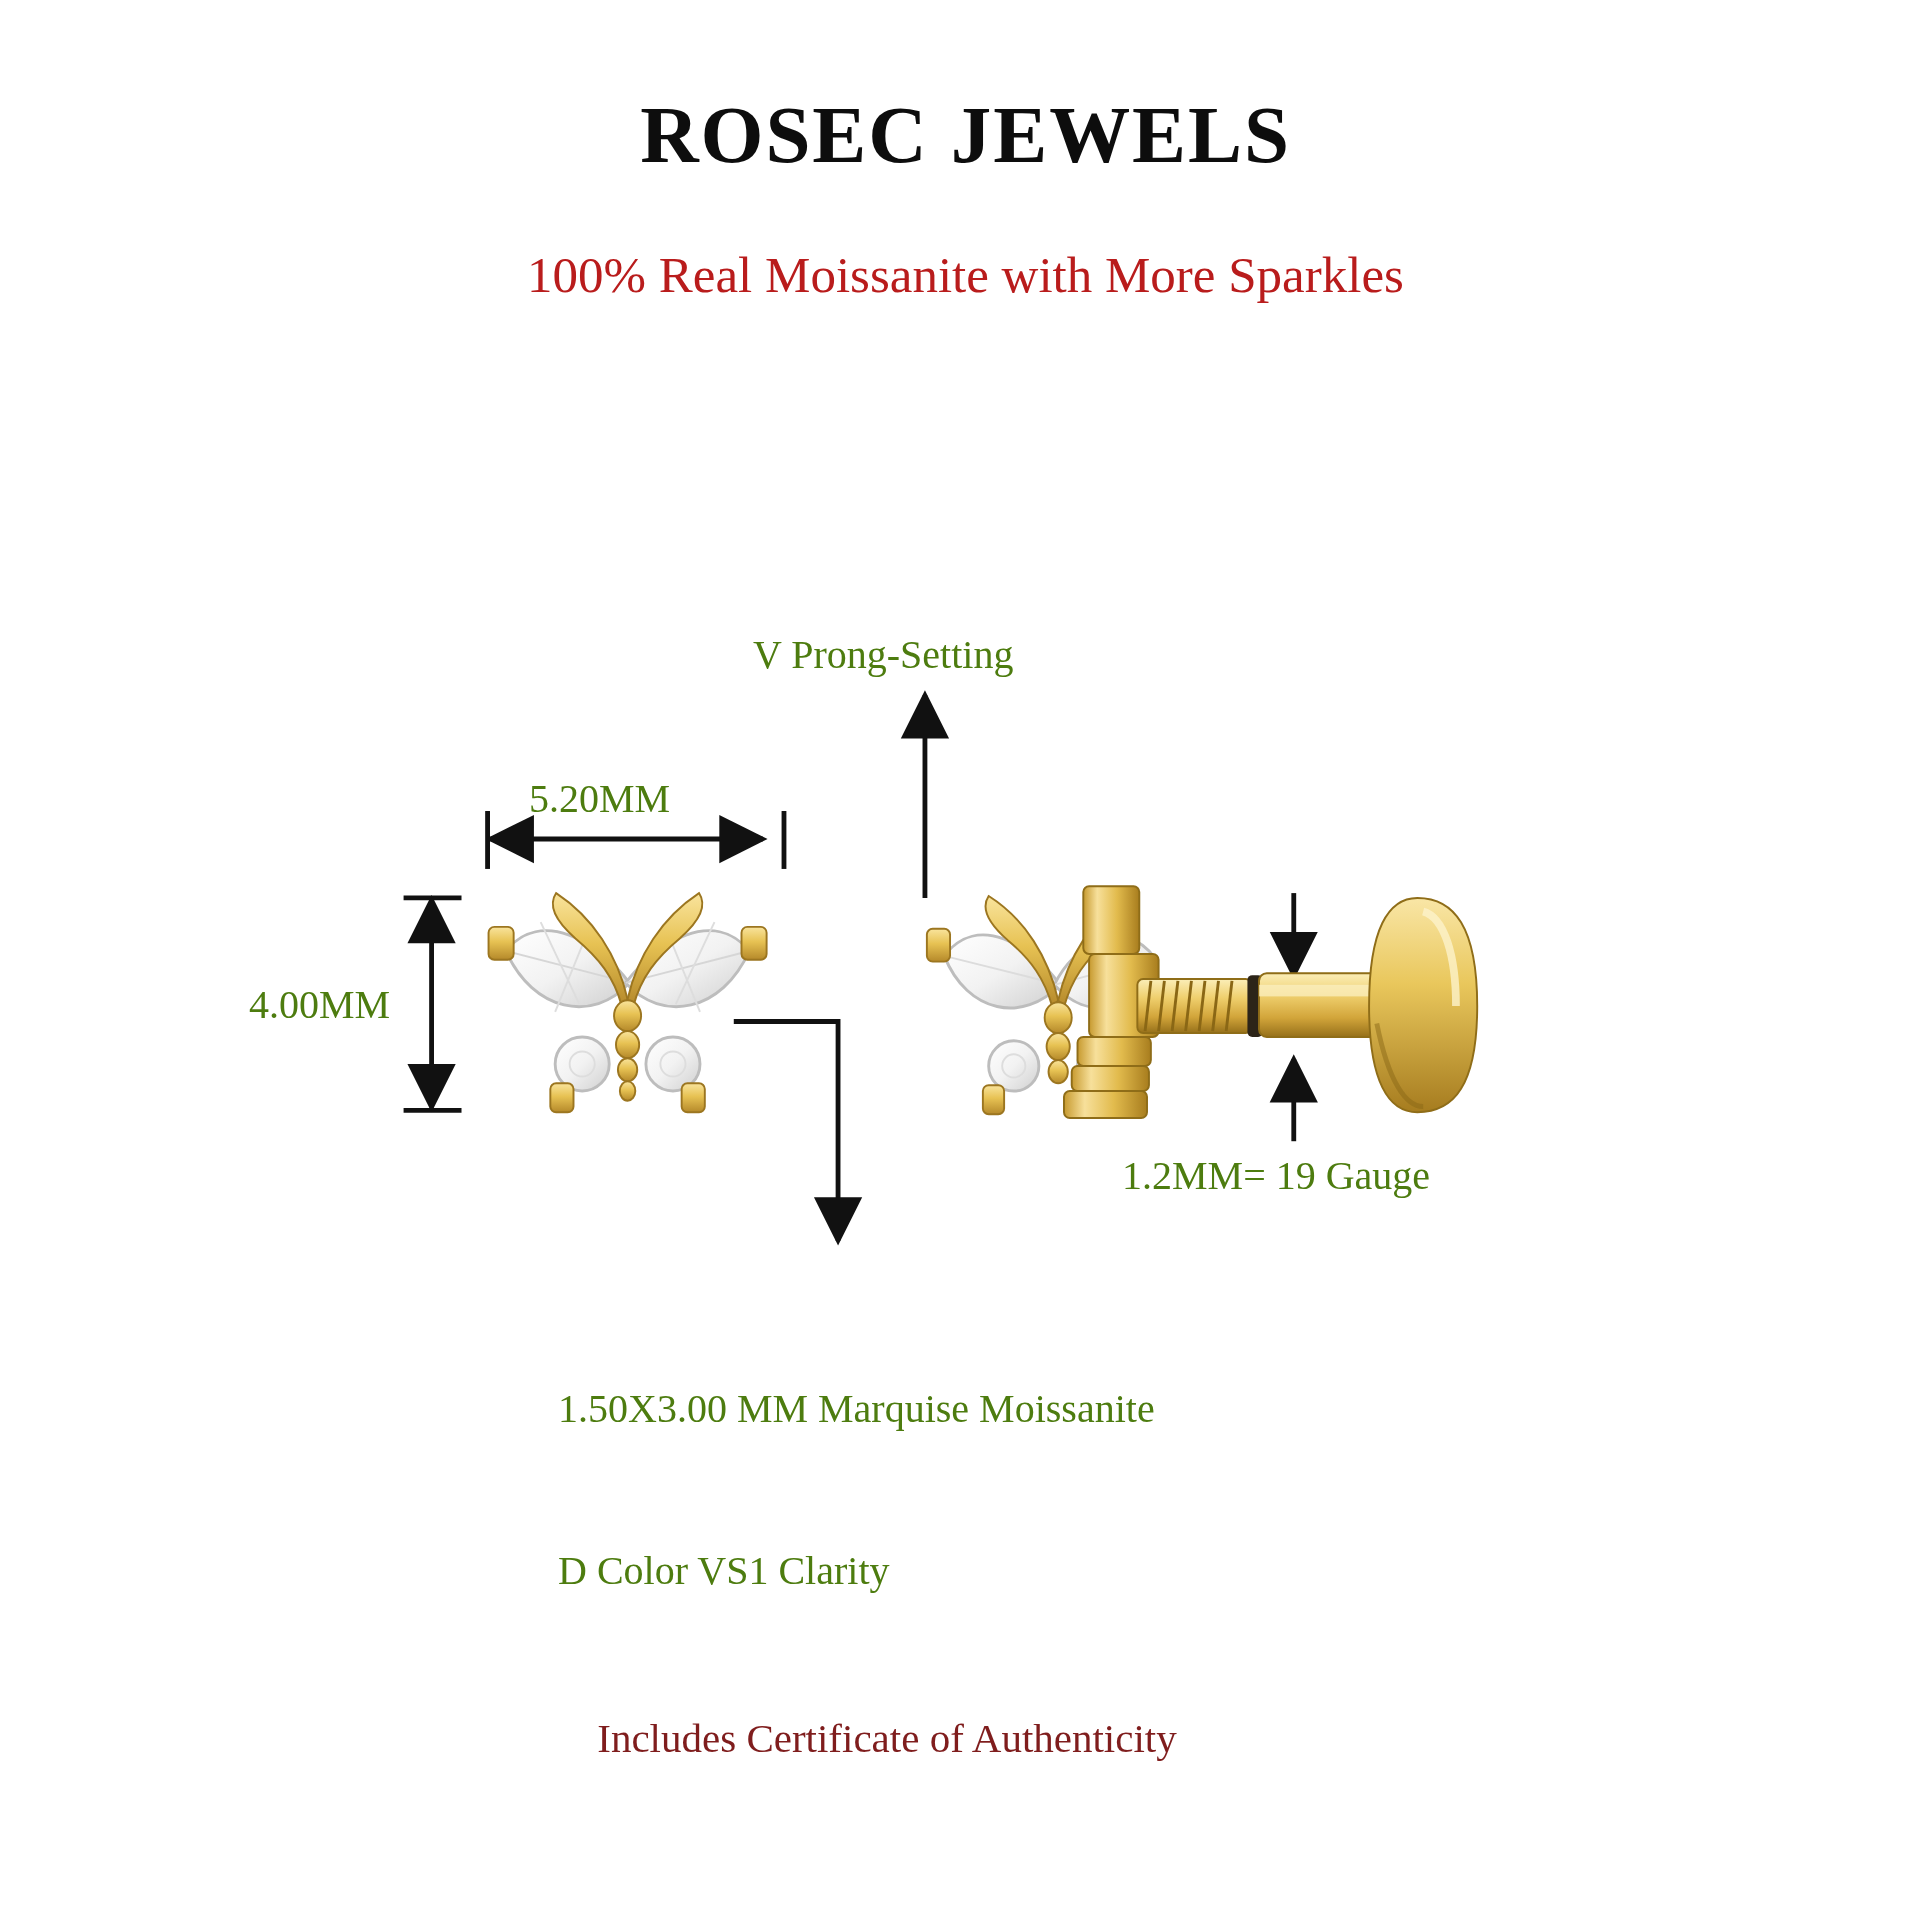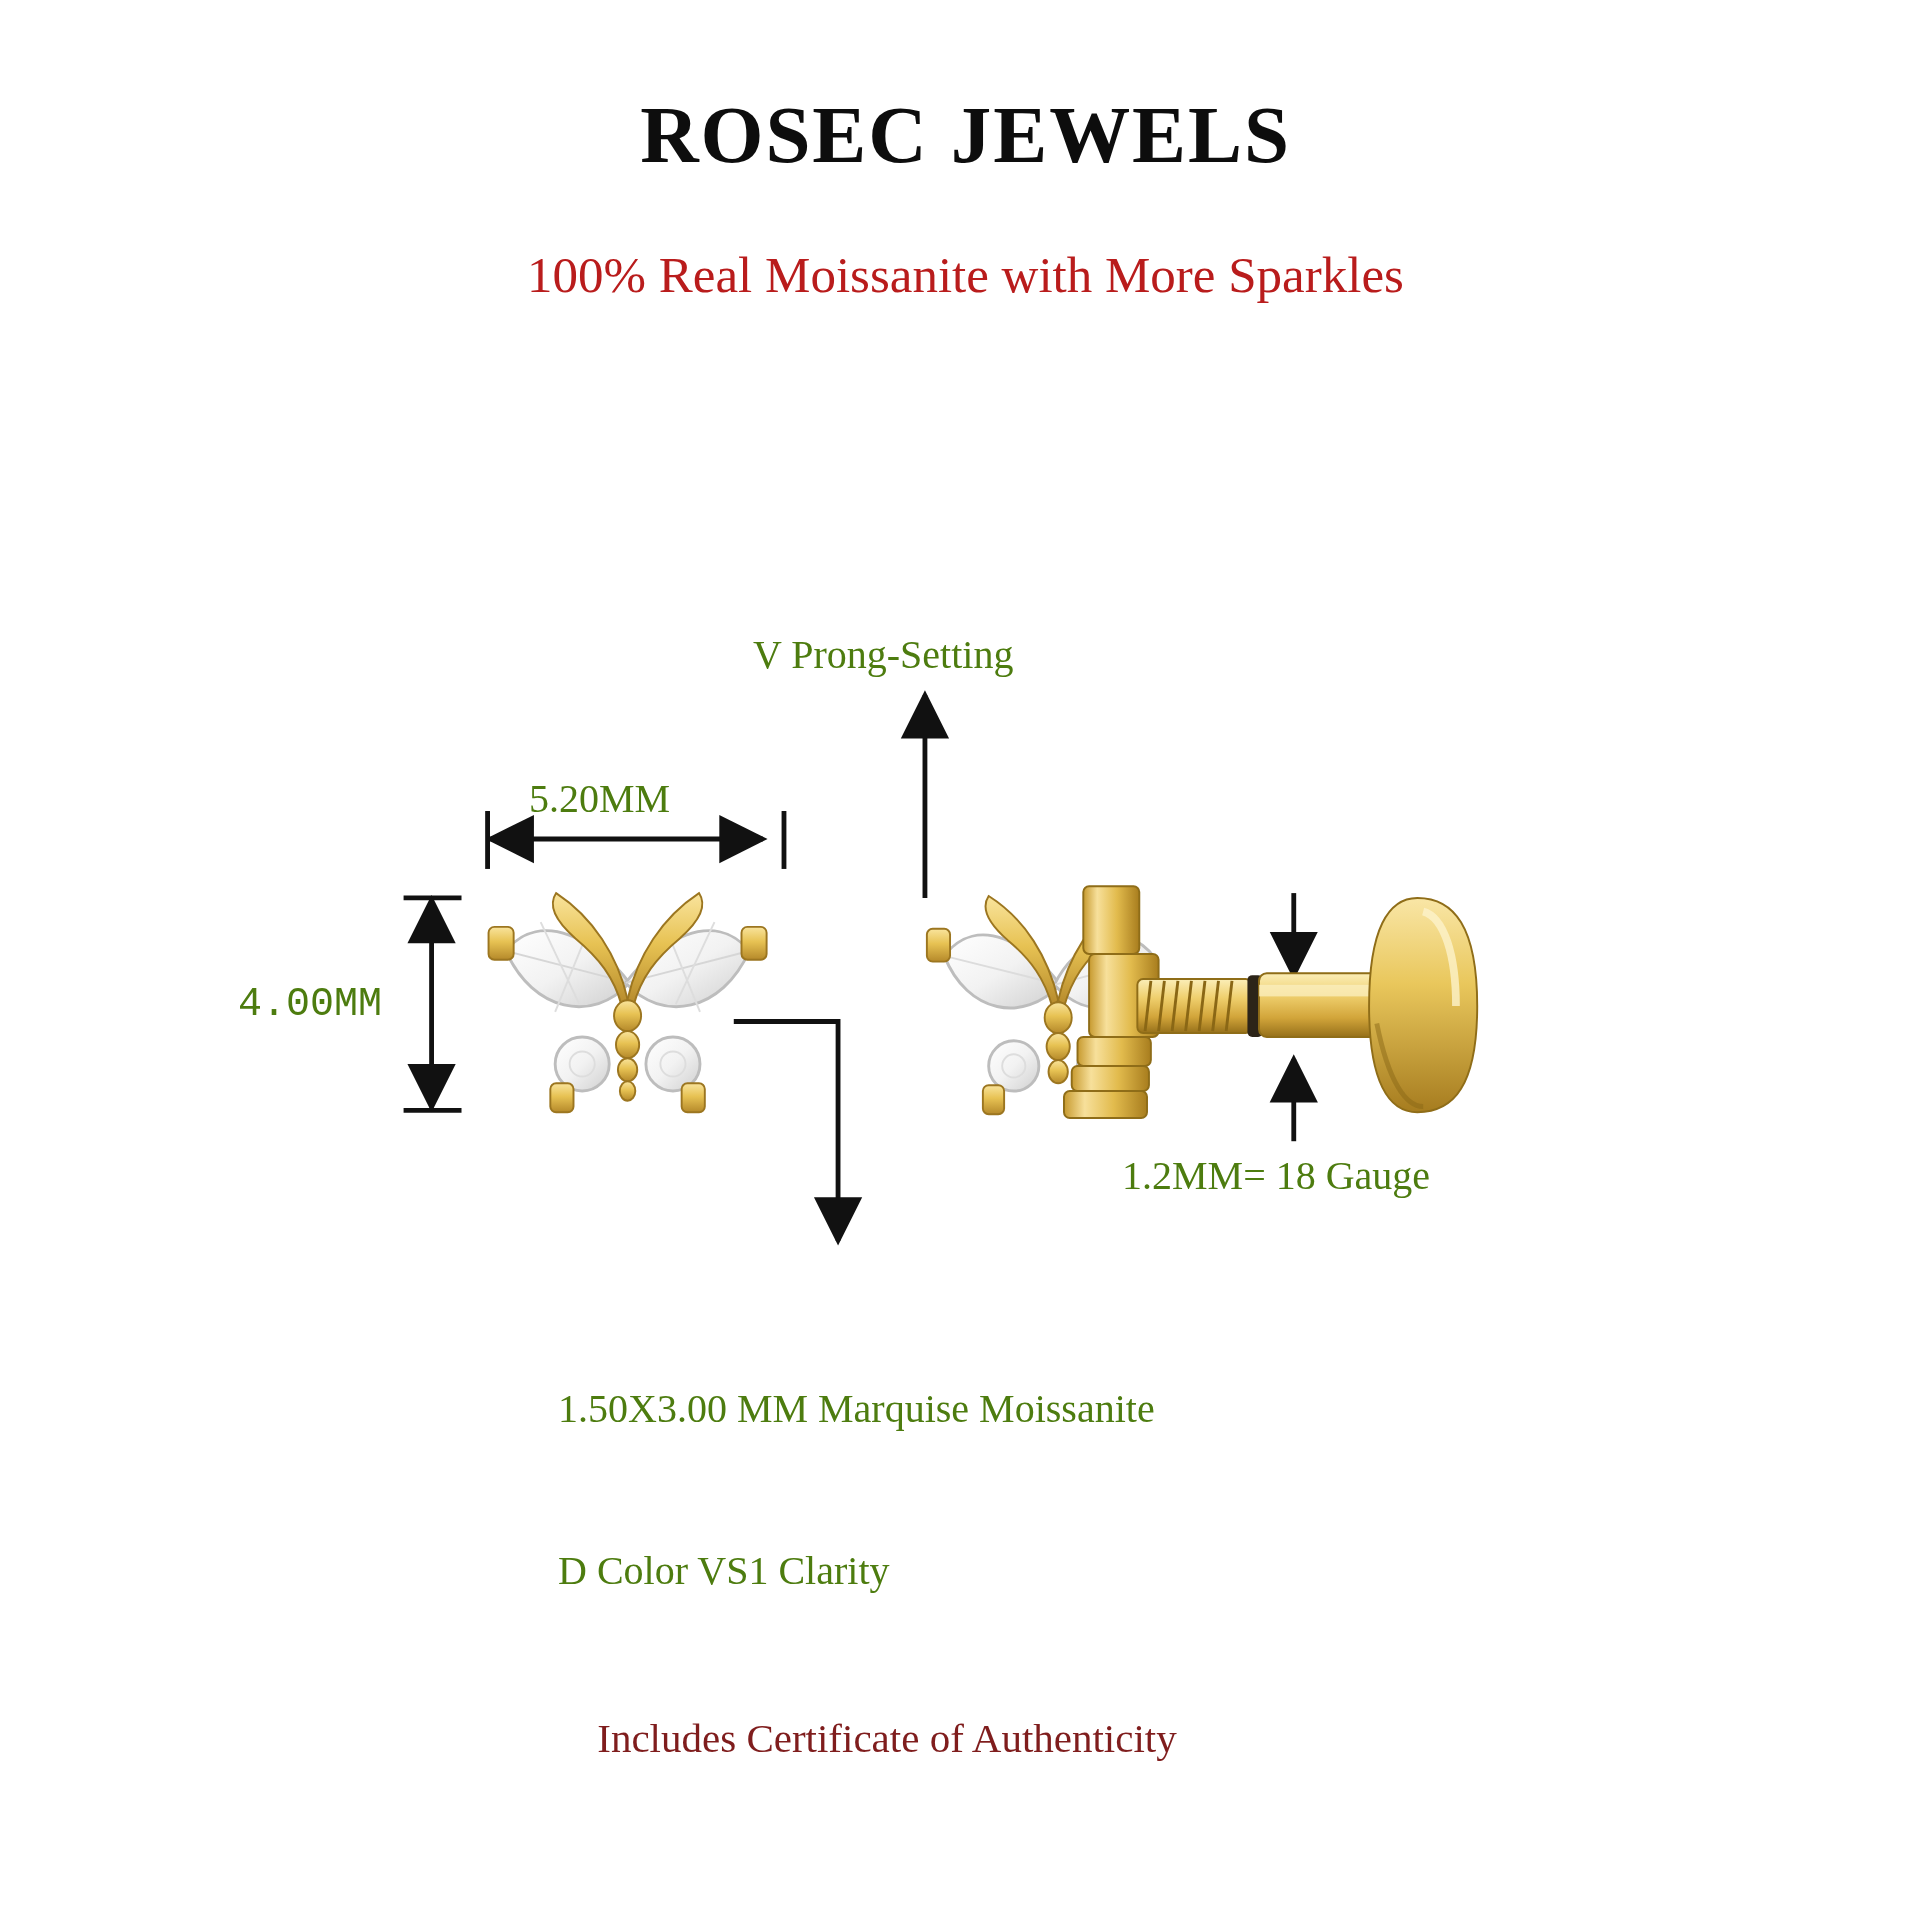--- a/index.html
+++ b/index.html
@@ -52,21 +52,21 @@
   
   .label {
     position: absolute;
     font-size: 40px;
     color: #4d7c0f;
     white-space: pre;
     line-height: 1.35;
   }
   .label-vprong { top: 628px; left: 753px; }
   .label-width  { top: 772px; left: 529px; }
-  .label-height { top: 978px; left: 238px; font-family: Liberation Mono, monospace; }
+  .label-height { top: 978px; left: 249px; }
   .label-gauge  { top: 1149px; left: 1122px; }
   .label-stone  { top: 1274px; left: 558px; }
 
   
   .diagram {
     position: absolute;
     top: 0;
     left: 0;
     width: 1931px;
     height: 1931px;
@@ -257,21 +257,21 @@
     </g>
   </g>
 </svg>
 
 <div class="label label-vprong">V Prong-Setting</div>
 
 <div class="label label-width">5.20MM</div>
 
 <div class="label label-height">4.00MM</div>
 
-<div class="label label-gauge">1.2MM= 18 Gauge</div>
+<div class="label label-gauge">1.2MM= 19 Gauge</div>
 
 <div class="label label-stone">
   <div>1.50X3.00 MM Marquise Moissanite</div>
   <div>D Color VS1 Clarity</div>
 </div>
 
 <div class="footer-note">Includes Certificate of Authenticity</div>
 
 
 </body></html>

